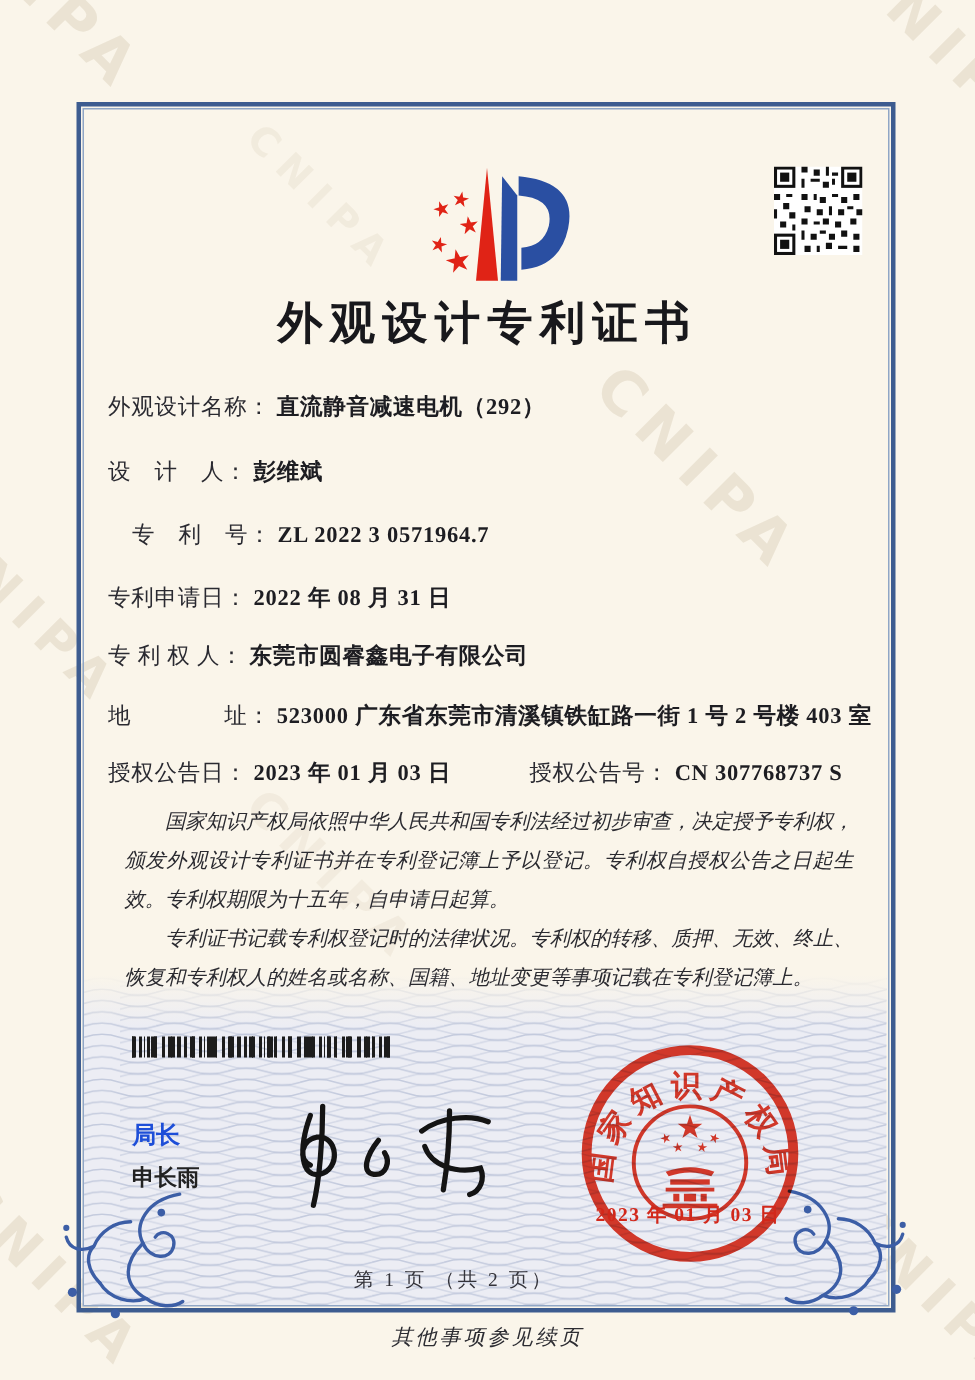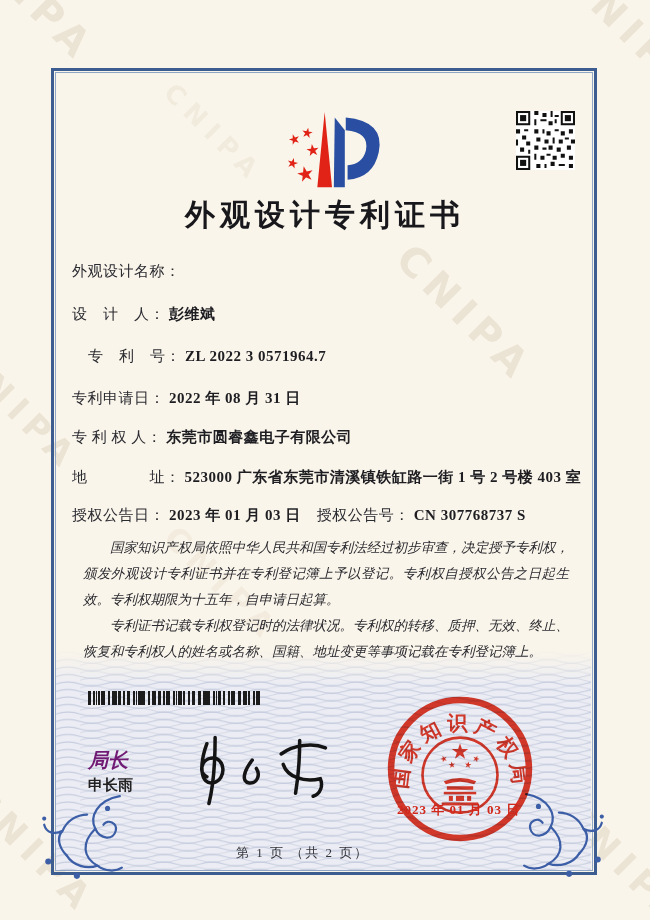--- a/index.html
+++ b/index.html
@@ -20,33 +20,33 @@
              background:linear-gradient(#faf5ea,rgba(250,245,234,0));}
 
   .cert-no{position:absolute;left:80px;top:112px;font-size:15px;letter-spacing:2px;color:#2b2b33;}
   .logo{position:absolute;left:277px;top:104px;}
   .qr{position:absolute;left:516px;top:111px;}
   .title{position:absolute;left:0;top:195px;width:650px;text-align:center;font-size:30px;
          font-weight:bold;letter-spacing:5px;color:#18181c;}
   .frow{position:absolute;left:0;font-size:15px;color:#26262c;white-space:nowrap;display:flex;align-items:baseline;}
   .flabel{color:#2a2a31;letter-spacing:.5px;}
   .fvalue{font-weight:bold;margin-left:4px;letter-spacing:.5px;color:#1d1d22;}
-  .pair2{margin-left:16px;display:flex;align-items:baseline;justify-content:flex-end;}
+  .pair2{margin-left:52px;display:flex;align-items:baseline;justify-content:flex-end;}
 
   .paras{position:absolute;left:83px;top:535px;width:486px;font-size:13.5px;line-height:26px;
          font-style:italic;color:#2a2a30;text-align:justify;}
   .paras p{margin:0;text-indent:2em;}
 
   .barcode{position:absolute;left:88px;top:691px;width:172px;height:14px;
            background-image:repeating-linear-gradient(90deg,#1c1c1c 0 2px,transparent 2px 5px),
                             repeating-linear-gradient(90deg,#1c1c1c 0 1px,transparent 1px 8px),
                             repeating-linear-gradient(90deg,#1c1c1c 0 3px,transparent 3px 13px);}
 
-  .signer-title{position:absolute;left:88px;top:747px;font-size:20px;font-weight:bold;
-                font-family:"Liberation Sans","DejaVu Sans",sans-serif;color:#701a75;font-style:italic;}
+  .signer-title{position:absolute;left:88px;top:747px;font-size:16px;font-weight:bold;
+                font-family:"Liberation Sans","DejaVu Sans",sans-serif;color:#1d4ed8;}
   .signer-name{position:absolute;left:88px;top:776px;font-size:15px;font-weight:bold;
                font-family:"Liberation Sans","DejaVu Sans",sans-serif;color:#222;}
   .signature{position:absolute;left:178px;top:731px;}
 
   .ornament{position:absolute;}
   .seal{position:absolute;left:385px;top:694px;mix-blend-mode:multiply;opacity:.92;}
   .seal-date{position:absolute;left:397px;top:801px;width:132px;font-size:13px;font-weight:bold;
              color:#d2281b;letter-spacing:1px;white-space:nowrap;}
 
   .page-num{position:absolute;left:51px;top:844px;width:503px;text-align:center;font-size:13px;
@@ -118,20 +118,21 @@
                M9,17h2v2h-2z M13,18h2v1h-2z M16,17h2v2h-2z M20,18h2v2h-2z M25,17h2v2h-2z
                M9,21h1v3h-1z M12,22h2v2h-2z M15,21h2v1h-2z M18,22h2v2h-2z M22,21h2v2h-2z M26,22h2v2h-2z
                M10,26h2v2h-2z M14,26h1v2h-1z M17,25h2v2h-2z M21,26h3v1h-3z M26,26h2v2h-2z"></path>
     </g>
   </svg>
 
   <div class="title">外观设计专利证书</div>
 
   <div class="frow" style="top:262px;">
     <span class="flabel">外观设计名称：</span>
+    <span class="fvalue">直流静音减速电机（292）</span>
   </div>
   <div class="frow" style="top:305px;">
     <span class="flabel">设　计　人：</span>
     <span class="fvalue">彭维斌</span>
   </div>
   <div class="frow" style="top:347px;margin-left:16px;">
     <span class="flabel">专　利　号：</span>
     <span class="fvalue">ZL 2022 3 0571964.7</span>
   </div>
   <div class="frow" style="top:389px;">
@@ -231,14 +232,15 @@
         <rect x="63" y="100.5" width="4" height="5"></rect>
           <rect x="70" y="100.5" width="8" height="5"></rect>
           <rect x="81" y="100.5" width="4" height="5"></rect>
         <rect x="56" y="107" width="36" height="3"></rect>
       </g>
     </g>
   </svg>
   <div class="seal-date">2023 年 01 月 03 日</div>
 
   <div class="page-num">第 1 页 （共 2 页）</div>
+  <div class="continuation">其他事项参见续页</div>
 
 </div>
 
 </body></html>

